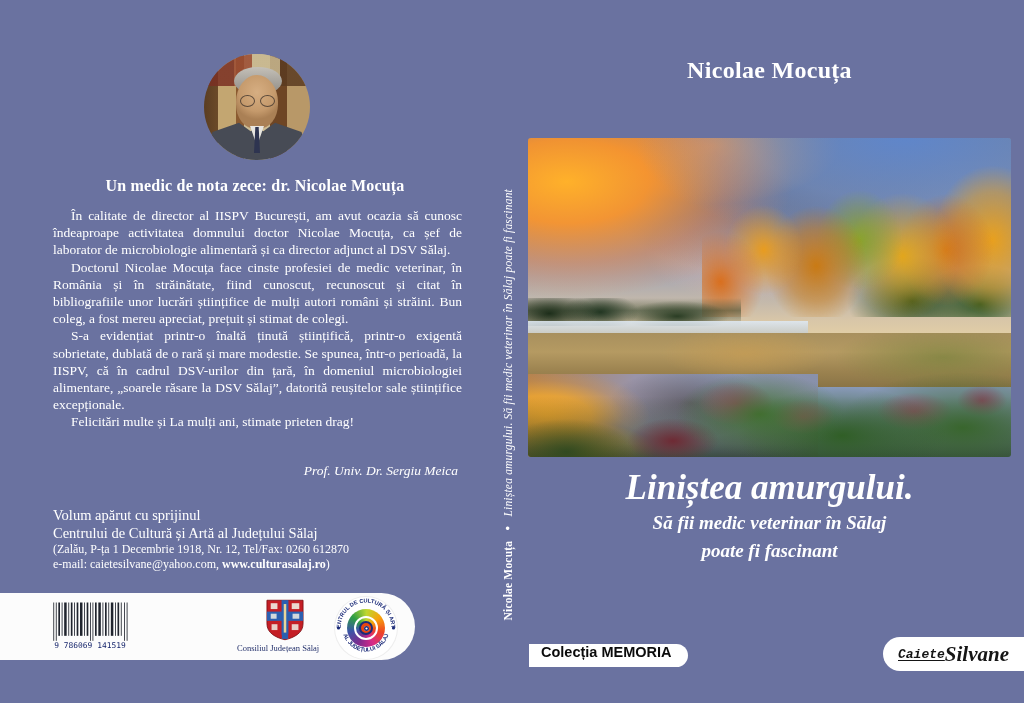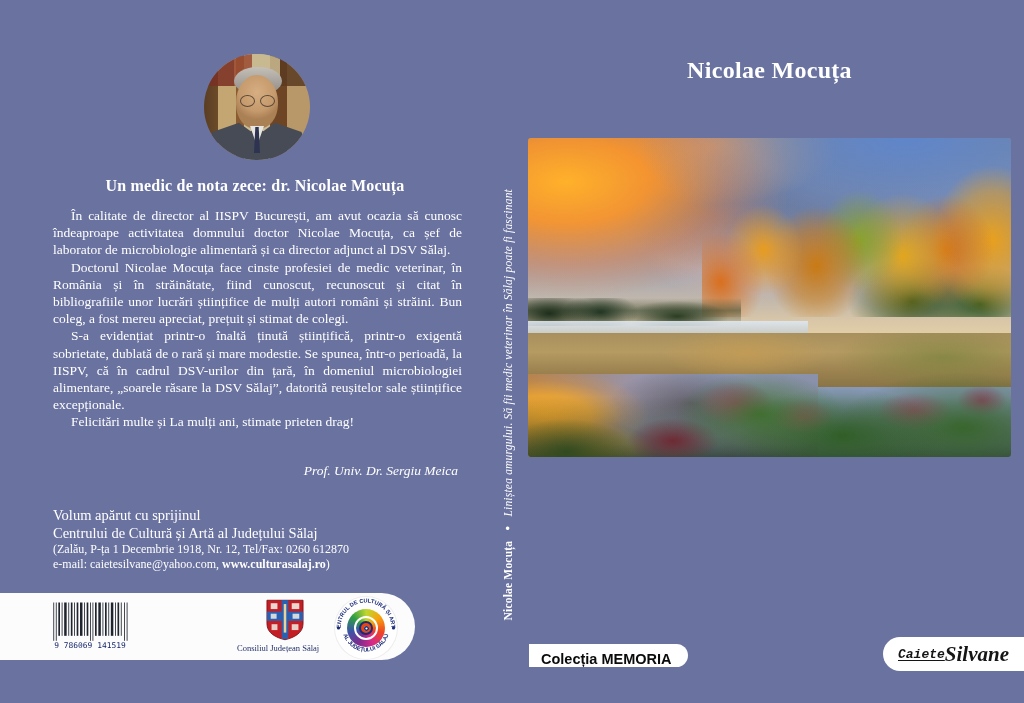--- a/index.html
+++ b/index.html
@@ -149,21 +149,21 @@
       radial-gradient(20% 35% at 8% 96%, rgba(40,70,30,.85), transparent 70%),
       linear-gradient(180deg, transparent 55%, rgba(30,50,25,.5) 90%, rgba(25,45,22,.7) 100%);}
 
   .front-title-block{position:absolute;left:528px;top:468px;width:483px;text-align:center;}
   .front-title{font-size:35px;font-weight:bold;font-style:italic;line-height:40px;margin:0;}
   .front-subtitle{font-size:19px;font-weight:bold;font-style:italic;line-height:26px;margin:2px 0 0 0;}
 
   .memoria-badge{
     position:absolute;left:529px;top:644px;height:23px;padding:0 16px 0 12px;
     background:#fff;border-radius:0 12px 12px 0;
-    display:flex;align-items:flex-end;
+    display:flex;align-items:flex-start;
     color:#0b0b0b;font-family:"Liberation Sans",sans-serif;font-weight:bold;font-size:14.5px;
   }
   .publisher-pill{
     position:absolute;left:883px;top:637px;width:141px;height:34px;
     background:#fff;border-radius:17px 0 0 17px;
     display:flex;align-items:center;justify-content:center;
     color:#151515;
   }
   .publisher-pill .p1{font-style:italic;font-weight:bold;font-size:13px;text-decoration:underline;text-underline-offset:2px;font-family:Liberation Mono, monospace;}
   .publisher-pill .p2{font-style:italic;font-weight:bold;font-size:21px;}
@@ -282,20 +282,25 @@
   <div class="photo">
     <div class="ph-sky"></div>
     <div class="ph-forest"></div>
     <div class="ph-treeline"></div>
     <div class="ph-water"></div>
     <div class="ph-marsh"></div>
     <div class="ph-pond"></div>
     <div class="ph-flora"></div>
   </div>
 
+  <div class="front-title-block">
+    <div class="front-title">Liniștea amurgului.</div>
+    <div class="front-subtitle">Să fii medic veterinar în Sălaj</div>
+    <div class="front-subtitle">poate fi fascinant</div>
+  </div>
 
   <div class="memoria-badge">
     <span>Colecția MEMORIA</span>
   </div>
 
   <div class="publisher-pill">
     <span class="p1">Caiete</span>
       <span class="p2">Silvane</span>
   </div>
 

